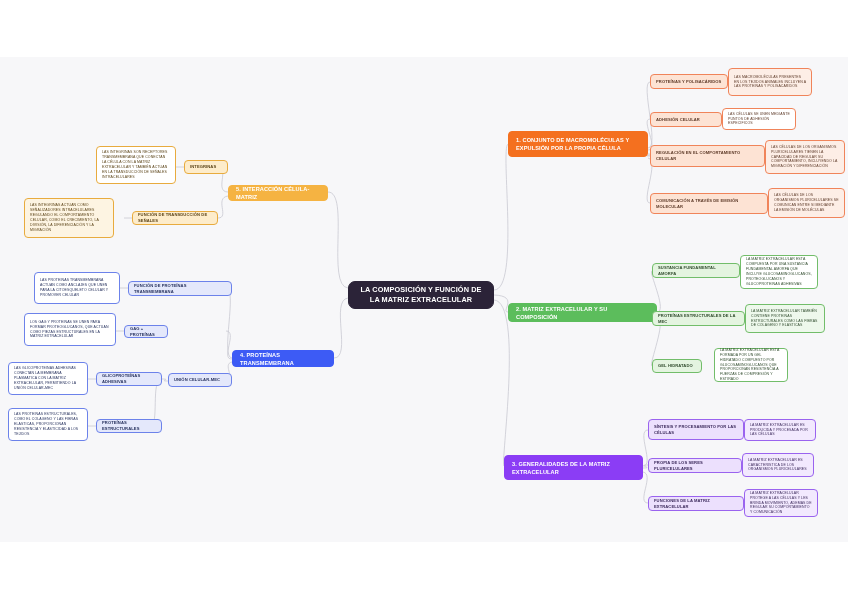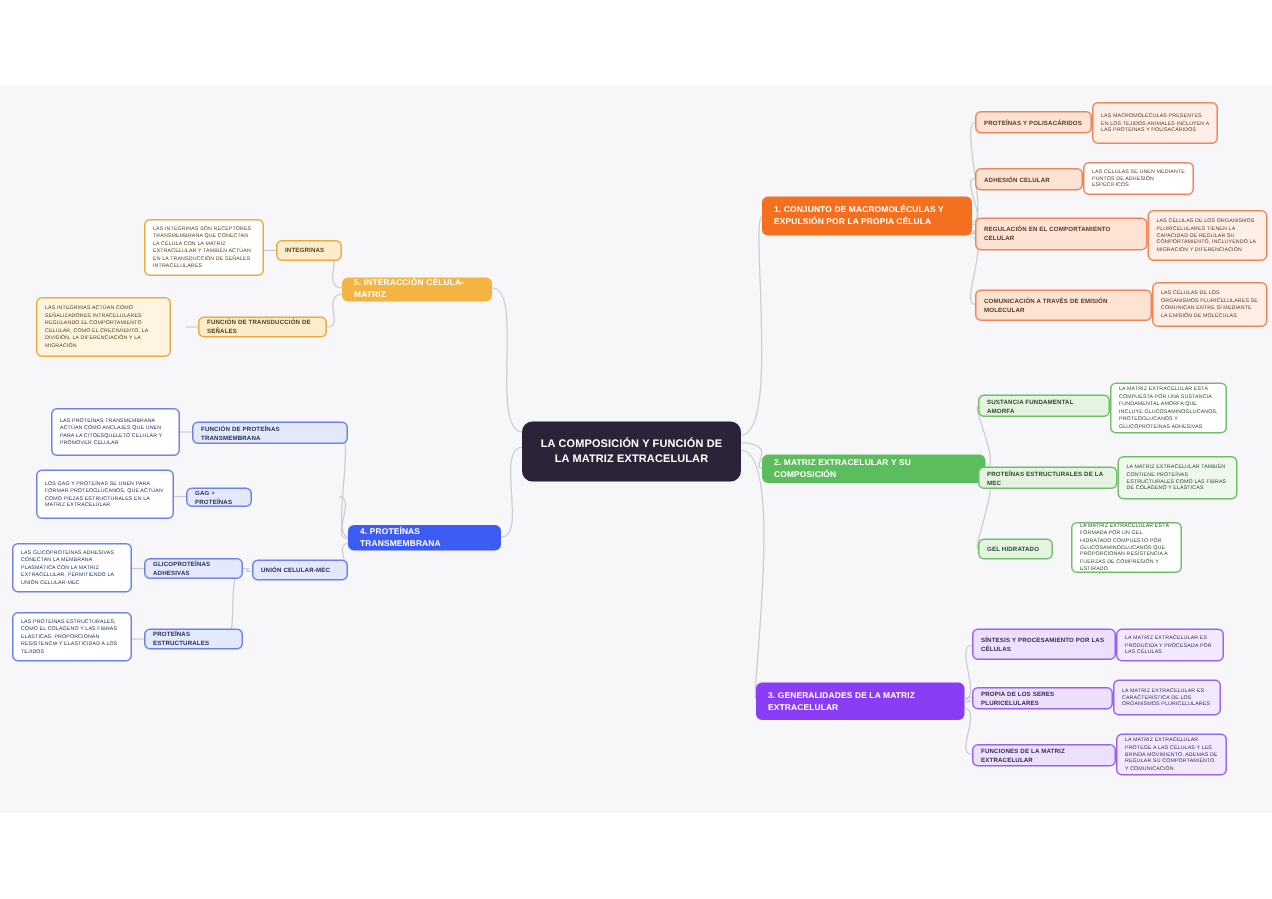--- a/index.html
+++ b/index.html
@@ -91,21 +91,21 @@
       <path d="M88 379 L 96 379"></path>
       <path d="M88 426 L 96 426"></path>
 
       <path d="M228 192 C 214 192 230 167 218 167"></path>
       <path d="M228 196 C 214 198 230 218 218 218"></path>
       <path d="M184 167 L 176 167"></path>
       <path d="M124 218 L 132 218"></path>
     </g>
   </svg>
 
-  <div class="node central" style="left:348px;top:281px;width:146px;height:40px;">
+  <div class="node central" style="left:348px;top:281px;width:146px;height:28px;">
     <span>LA COMPOSICIÓN Y FUNCIÓN DE LA MATRIZ EXTRACELULAR</span>
   </div>
 
   <div class="node branch b-orange" style="left:508px;top:131px;width:140px;height:26px;">
     <span>1. CONJUNTO DE MACROMOLÉCULAS Y EXPULSIÓN POR LA PROPIA CÉLULA</span>
   </div>
 
   <div class="node sub s-orange" style="left:650px;top:74px;width:78px;height:15px;">
     <span>PROTEÍNAS Y POLISACÁRIDOS</span>
   </div>

